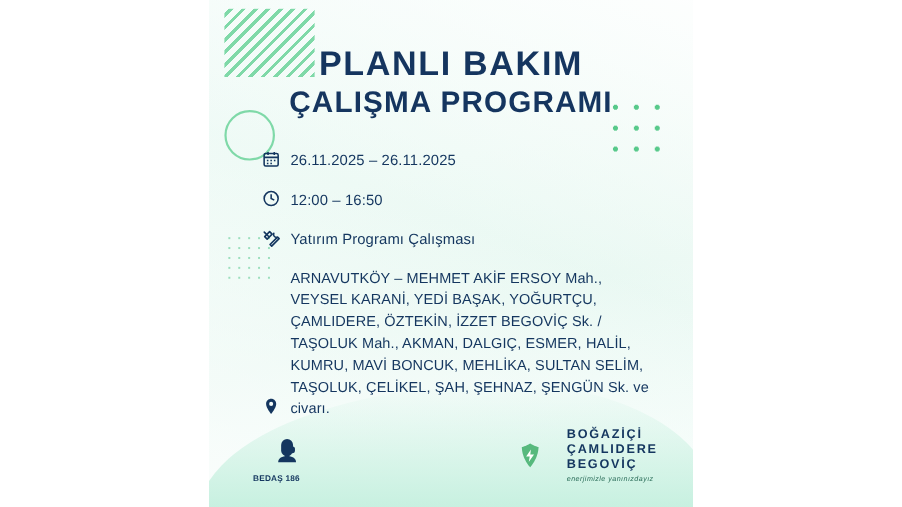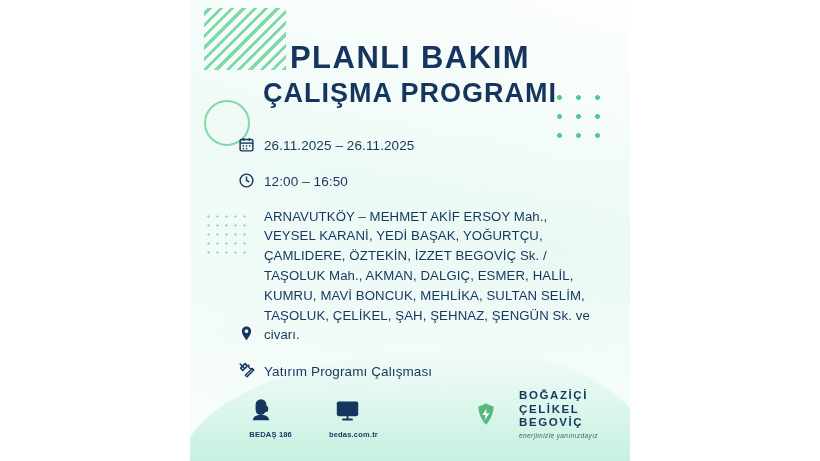--- a/index.html
+++ b/index.html
@@ -157,21 +157,21 @@
     box-sizing: border-box;
   }
   .socials {
     display: flex;
     gap: 24px;
     align-items: flex-end;
     padding-left: 14px;
   }
   .social {
     width: 62px;
-    text-align: right;
+    text-align: left;
   }
   .social-glyph {
     height: 30px;
     display: flex;
     align-items: center;
     justify-content: center;
   }
   .social-label {
     margin-top: 5px;
     font-size: 7.5px;
@@ -250,80 +250,70 @@
             <svg width="17" height="17" viewBox="0 0 24 24" fill="none" stroke="#14365f" stroke-width="2">
               <circle cx="12" cy="12" r="9"></circle>
               <polyline points="12,6.5 12,12 16,14"></polyline>
             </svg>
           </span>
           <span class="info-text">12:00 – 16:50</span>
         </div>
 
         <div class="info-row">
           <span class="info-icon">
-            <svg width="17" height="17" viewBox="0 0 24 24" fill="#14365f" stroke="none">
-              <path d="M12 2.2c-3.6 0-6.5 2.9-6.5 6.5 0 4.9 6.5 12.8 6.5 12.8s6.5-7.9 6.5-12.8c0-3.6-2.9-6.5-6.5-6.5zm0 9.1a2.6 2.6 0 1 1 0-5.2 2.6 2.6 0 0 1 0 5.2z"></path>
-            </svg>
-          </span>
-          <span class="info-text address">ARNAVUTKÖY – MEHMET AKİF ERSOY Mah., VEYSEL KARANİ, YEDİ BAŞAK, YOĞURTÇU, ÇAMLIDERE, ÖZTEKİN, İZZET BEGOVİÇ Sk. / TAŞOLUK Mah., AKMAN, DALGIÇ, ESMER, HALİL, KUMRU, MAVİ BONCUK, MEHLİKA, SULTAN SELİM, TAŞOLUK, ÇELİKEL, ŞAH, ŞEHNAZ, ŞENGÜN Sk. ve civarı.</span>
-        </div>
-
-        <div class="info-row">
-          <span class="info-icon">
             <svg width="18" height="18" viewBox="0 0 24 24" fill="none" stroke="#14365f" stroke-width="2" stroke-linecap="round" stroke-linejoin="round">
               <path d="M14.5 5.5a3.5 3.5 0 0 0 4.6 4.6L21 12l-9 9-2-2 9-9"></path>
               <path d="M3 4l5 5"></path>
               <path d="M9.5 3.5L3.5 9.5l3 3 6-6z"></path>
             </svg>
           </span>
           <span class="info-text">Yatırım Programı Çalışması</span>
+        </div>
+
+        <div class="info-row">
+          <span class="info-icon">
+            <svg width="17" height="17" viewBox="0 0 24 24" fill="#14365f" stroke="none">
+              <path d="M12 2.2c-3.6 0-6.5 2.9-6.5 6.5 0 4.9 6.5 12.8 6.5 12.8s6.5-7.9 6.5-12.8c0-3.6-2.9-6.5-6.5-6.5zm0 9.1a2.6 2.6 0 1 1 0-5.2 2.6 2.6 0 0 1 0 5.2z"></path>
+            </svg>
+          </span>
+          <span class="info-text address">ARNAVUTKÖY – MEHMET AKİF ERSOY Mah., VEYSEL KARANİ, YEDİ BAŞAK, YOĞURTÇU, ÇAMLIDERE, ÖZTEKİN, İZZET BEGOVİÇ Sk. / TAŞOLUK Mah., AKMAN, DALGIÇ, ESMER, HALİL, KUMRU, MAVİ BONCUK, MEHLİKA, SULTAN SELİM, TAŞOLUK, ÇELİKEL, ŞAH, ŞEHNAZ, ŞENGÜN Sk. ve civarı.</span>
         </div>
 
       </div>
     </div>
 
     <div class="footer">
 
       <div class="socials">
 
         <div class="social">
           <div class="social-glyph">
             <svg width="26" height="26" viewBox="0 0 24 24" fill="#14365f">
               <path d="M12 2a5 5 0 0 1 5 5v1.2a1.8 1.8 0 0 1 1.6 1.8v2a1.8 1.8 0 0 1-1.8 1.8h-.6A5 5 0 0 1 12 16.5 5 5 0 0 1 7 12V7a5 5 0 0 1 5-5z"></path>
               <path d="M4.5 21.5c0-3.3 3.4-5.2 7.5-5.2s7.5 1.9 7.5 5.2z"></path>
             </svg>
           </div>
           <div class="social-label">BEDAŞ 186</div>
         </div>
 
-        <div class="social">
-          <div class="social-glyph">
-            <svg width="27" height="27" viewBox="0 0 24 24" fill="none" stroke="#14365f" stroke-width="1.8">
-              <rect x="2.5" y="4" width="19" height="13" rx="1.6" fill="#14365f" stroke="none"></rect>
-              <line x1="8" y1="20" x2="16" y2="20" stroke-linecap="round"></line>
-              <line x1="12" y1="17" x2="12" y2="20"></line>
-            </svg>
-          </div>
-          <div class="social-label">bedas.com.tr</div>
-        </div>
 
 
       </div>
 
       <div class="brand">
         <div class="brand-wrap">
           <div class="brand-mark">
             <svg width="26" height="26" viewBox="0 0 24 24" fill="none">
               <path d="M12 2c4 2.4 7 3 7 3s.4 8.6-7 17c-7.4-8.4-7-17-7-17s3-.6 7-3z" fill="#3fae6a" opacity="0.85"></path>
               <path d="M12.6 7l-4 6h3l-.8 4.5 4.4-6.3h-3.1z" fill="#ffffff"></path>
             </svg>
           </div>
           <div>
             <div class="brand-line">BOĞAZİÇİ</div>
-            <div class="brand-line">ÇELİKEL</div>
+            <div class="brand-line">ÇAMLIDERE</div>
             <div class="brand-line">BEGOVİÇ</div>
             <div class="brand-tag">enerjimizle yanınızdayız</div>
           </div>
         </div>
       </div>
 
     </div>
 
   </div>
 </div>

